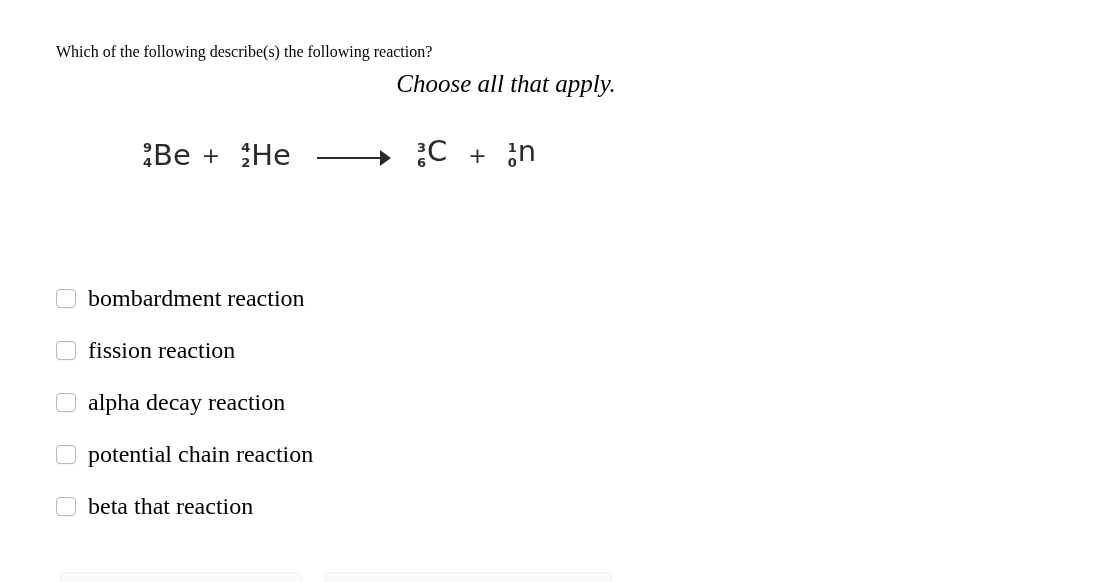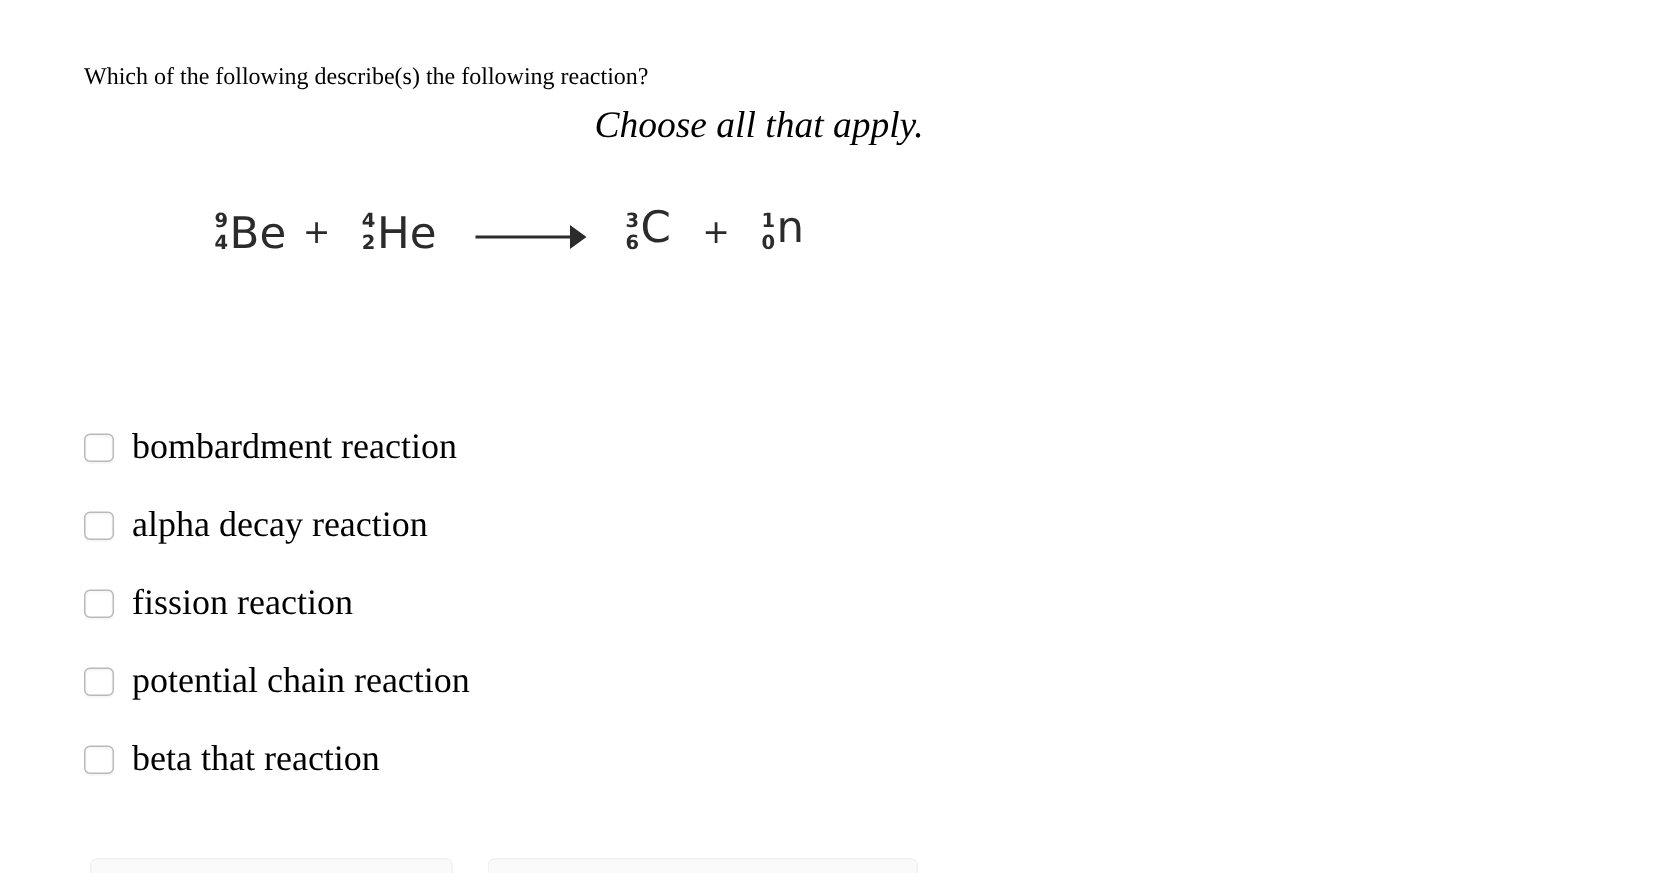--- a/index.html
+++ b/index.html
@@ -211,26 +211,26 @@
 
 <div id="options">
 
   <div class="option-row">
     <span class="checkbox"></span>
     <span class="option-label">bombardment reaction</span>
   </div>
 
   <div class="option-row">
     <span class="checkbox"></span>
+    <span class="option-label">fission reaction</span>
+  </div>
+
+  <div class="option-row">
+    <span class="checkbox"></span>
     <span class="option-label">alpha decay reaction</span>
-  </div>
-
-  <div class="option-row">
-    <span class="checkbox"></span>
-    <span class="option-label">fission reaction</span>
   </div>
 
   <div class="option-row">
     <span class="checkbox"></span>
     <span class="option-label">potential chain reaction</span>
   </div>
 
   <div class="option-row">
     <span class="checkbox"></span>
     <span class="option-label">beta that reaction</span>

